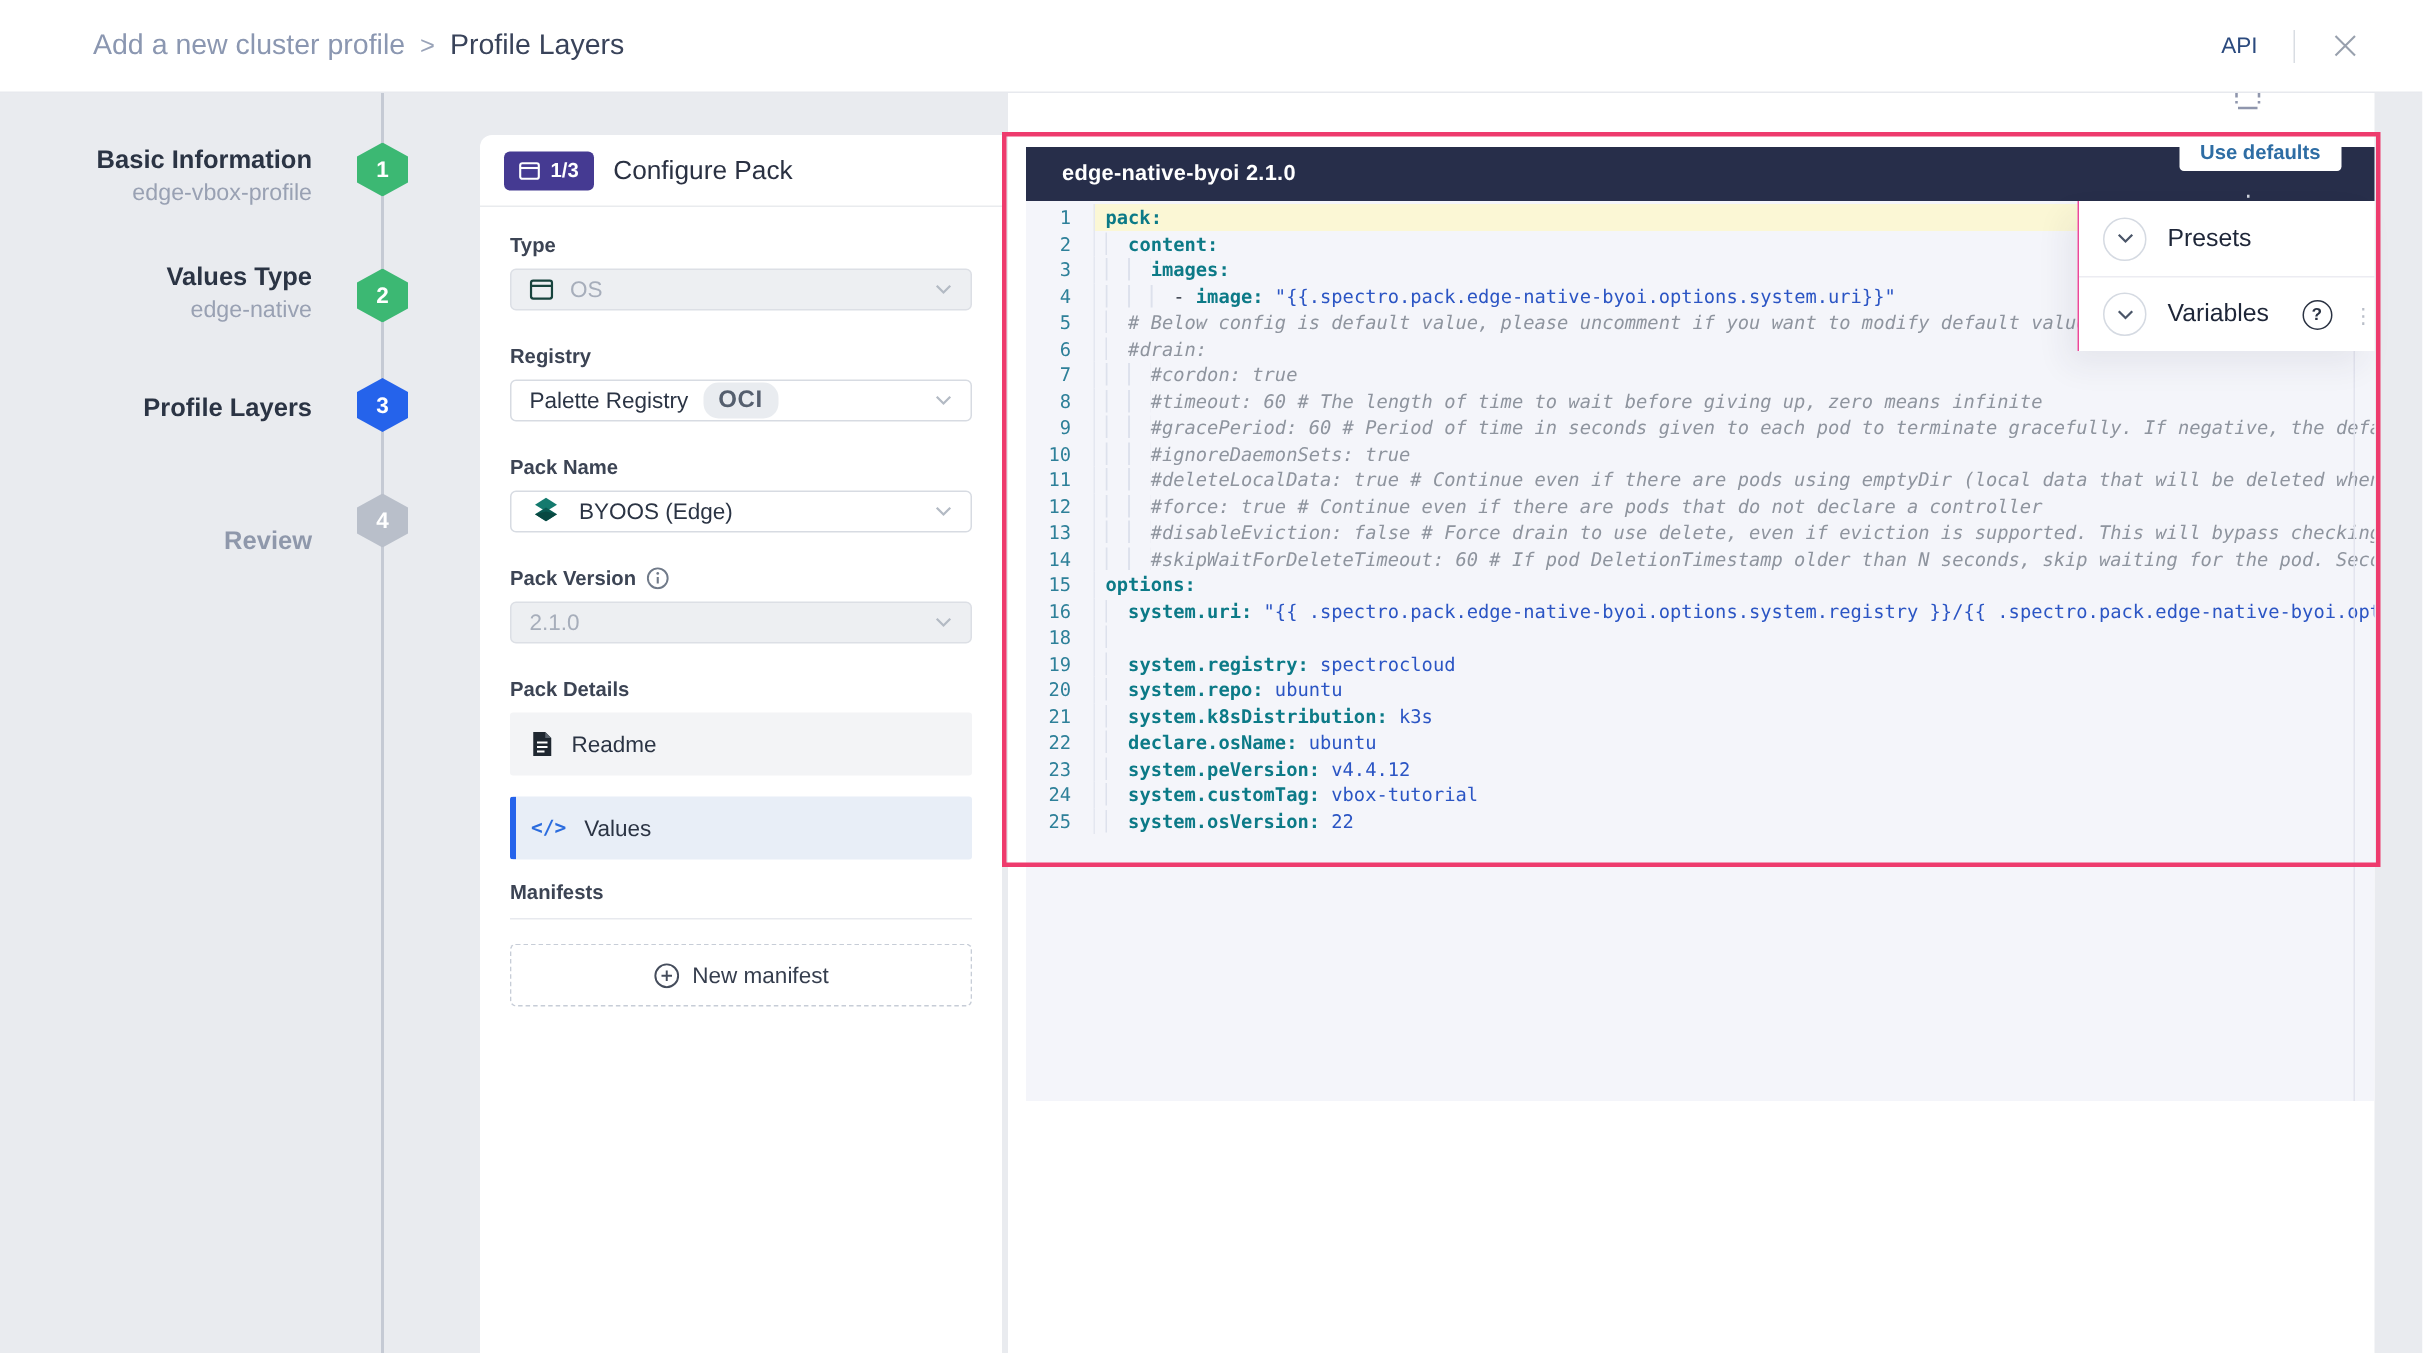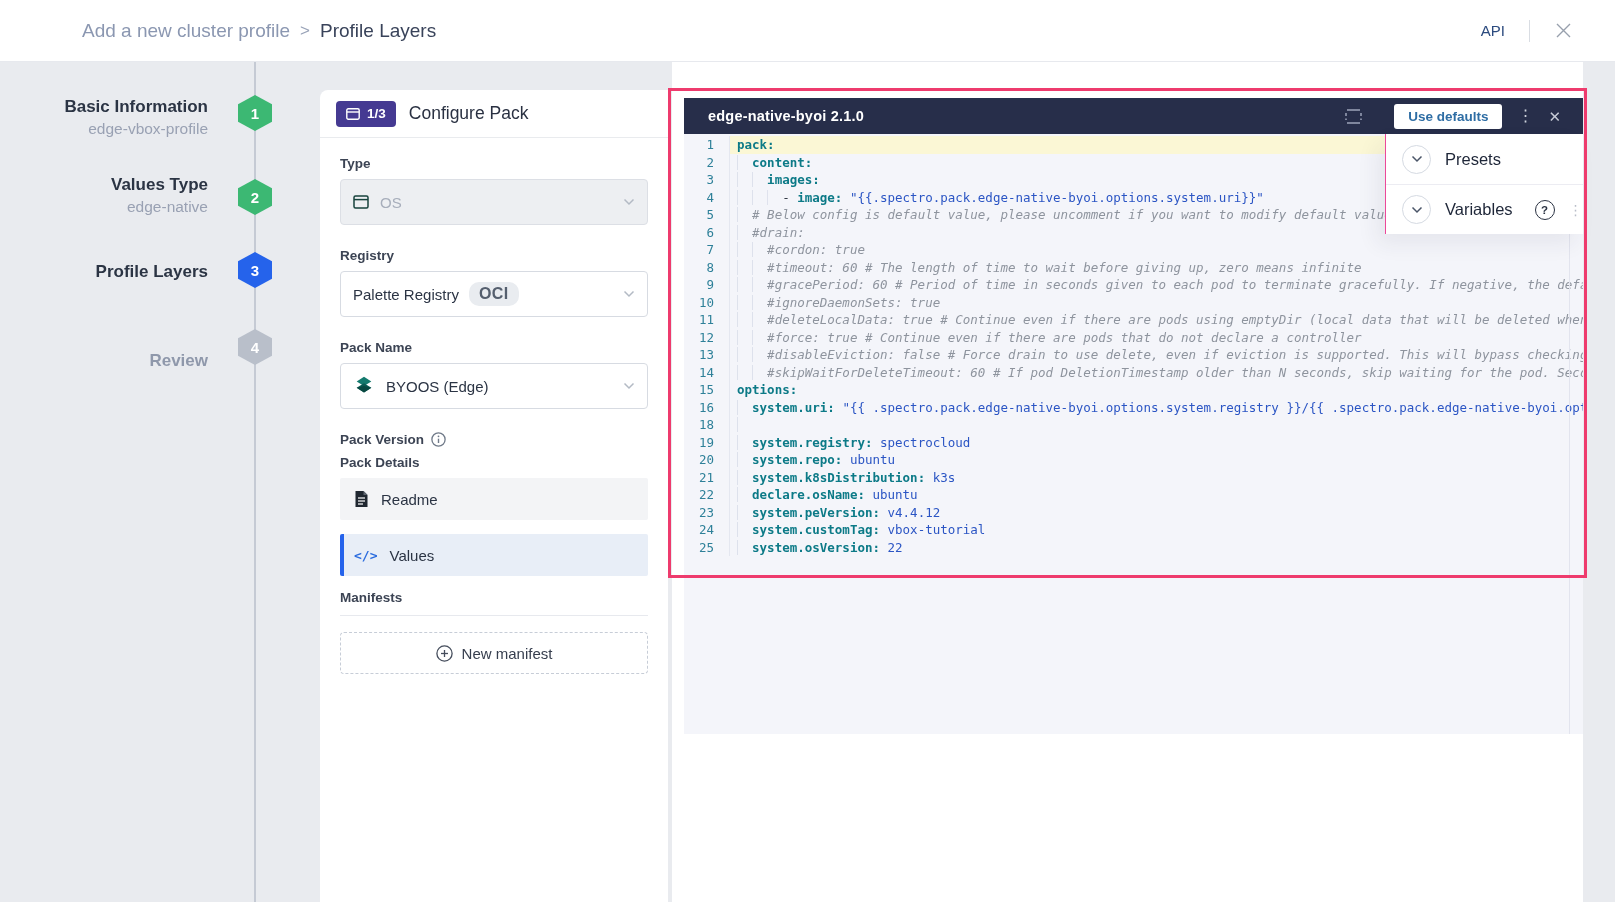--- a/index.html
+++ b/index.html
@@ -2,21 +2,21 @@
 <html><head>
 <meta charset="utf-8">
 <style>
   * { margin:0; padding:0; box-sizing:border-box; }
   html,body { width:1615px; height:902px; overflow:hidden; }
   body { font-family:"Liberation Sans", sans-serif; background:#ffffff; position:relative; }
 
   
   .top-header { position:absolute; left:0; top:0; width:1615px; height:62px; background:#fff;
     border-bottom:1px solid #e7e9ee; display:flex; align-items:center; z-index:40; }
-  .breadcrumb { margin-left:82px; font-size:19px; display:flex; align-items:center; gap:10px; }
+  .breadcrumb { margin-left:62px; font-size:19px; display:flex; align-items:center; gap:10px; }
   .bc-parent { color:#8b97b1; font-weight:500; cursor:pointer; }
   .bc-sep { color:#99a3b8; font-size:17px; }
   .bc-current { color:#39435a; font-weight:500; }
   .header-right { margin-left:auto; margin-right:42px; display:flex; align-items:center; gap:24px; }
   .api-link { color:#2b4a7e; font-size:15px; font-weight:500; cursor:pointer; }
   .hdr-divider { width:1px; height:22px; background:#d9dde3; }
   .hdr-close { cursor:pointer; display:flex; align-items:center; }
 
   
   .left-pane { position:absolute; left:0; top:62px; width:672px; height:840px; background:#e9ebef; }
@@ -35,41 +35,41 @@
 
   
   .config-card { position:absolute; left:320px; top:90px; width:348px; height:812px; background:#fff;
     border-radius:8px 0 0 0; }
   .card-header { height:48px; border-bottom:1px solid #e9ebee; display:flex; align-items:center; padding:0 16px; gap:13px; }
   .step-badge { background:#453a92; color:#fff; border-radius:4px; height:26px; padding:0 10px;
     display:flex; align-items:center; gap:7px; font-size:13.5px; font-weight:700; }
   .card-title { font-size:17.5px; color:#2a3142; font-weight:500; }
   .card-body { padding:18px 20px 0 20px; }
   .fld-label { font-size:13.5px; font-weight:700; color:#3c4454; margin-bottom:8px; display:flex; align-items:center; gap:7px; }
-  .selectbox { height:46px; border:1px solid #d7dbe2; border-radius:4px; background:#fff; display:flex;
+  .selectbox { height:28px; border:1px solid #d7dbe2; border-radius:4px; background:#fff; display:flex;
     align-items:center; padding:0 12px; font-size:15px; color:#2b3444; margin-bottom:23px; cursor:pointer; }
   .selectbox.disabled { background:#edeff2; border-color:#dcdfe5; color:#a7aebb; cursor:default; }
   .selectbox .chev { margin-left:auto; }
   .sel-icon { margin-right:11px; display:flex; align-items:center; }
   .oci-pill { margin-left:10px; background:#e9ecf0; border-radius:10px; padding:3px 10px; font-size:16px;
     font-weight:700; color:#555f6e; letter-spacing:.4px; }
   .detail-row { height:42px; border-radius:2px; display:flex; align-items:center; padding:0 14px; gap:12px;
     font-size:15px; color:#2b3444; margin-bottom:14px; cursor:pointer; }
   .detail-row.readme { background:#f3f4f6; }
   .detail-row.values { background:#e8eef7; border-left:4px solid #2563eb; padding-left:10px; }
   .code-glyph { color:#2b6cde; font-weight:700; font-size:13px; font-family:"DejaVu Sans Mono", monospace; }
   .manifest-hr { border:none; border-top:1px solid #e7e9ee; margin:10px 0 16px 0; }
   .new-manifest { height:42px; border:1px dashed #c7cdd7; border-radius:4px; display:flex; align-items:center;
     justify-content:center; gap:9px; font-size:15px; color:#363e4e; cursor:pointer; background:#fff; width:100%; }
 
   
   .editor-panel { position:absolute; left:684px; top:98px; width:899px; height:636px; background:#f4f5fa; z-index:5; }
   .editor-header { height:36px; background:#272e4a; display:flex; align-items:center; padding:0 22px 0 24px; }
   .editor-title { color:#fff; font-size:14.5px; font-weight:700; letter-spacing:.2px; }
-  .editor-controls { margin-left:auto; display:flex; align-items:center; gap:15px; }
+  .editor-controls { margin-left:auto; display:flex; align-items:center; gap:15px;flex-direction:column; }
   .use-defaults-btn { background:#fff; color:#2e6da4; font-size:13.5px; font-weight:700; border:none;
     border-radius:3px; padding:5px 14px; cursor:pointer; margin-left:16px; font-family:"Liberation Sans",sans-serif; }
   .kebab-v { color:#cfd3dd; font-size:16px; letter-spacing:0; cursor:pointer; line-height:1; }
   .ed-close { color:#c6cad6; font-size:15px; cursor:pointer; line-height:1; }
 
   .code-area { position:absolute; left:0; top:36px; right:0; bottom:0; overflow:hidden;
     font-family:"DejaVu Sans Mono", monospace; font-size:12.5px; padding-top:2px; cursor:text; }
   .scroll-line { position:absolute; right:13px; top:36px; bottom:0; width:1px; background:#e2e4ee; }
   .cl { display:flex; height:17.5px; line-height:17.5px; white-space:pre; }
   .ln { flex:none; width:30px; text-align:right; color:#2e8099; padding-right:0; }
@@ -219,20 +219,28 @@
       </span>
     </div>
 
     <div class="fld-label">
       <span>Pack Version</span>
       <svg width="15" height="15" viewBox="0 0 15 15">
         <circle cx="7.5" cy="7.5" r="6.6" fill="none" stroke="#707a89" stroke-width="1.3"></circle>
         <line x1="7.5" y1="6.7" x2="7.5" y2="11" stroke="#707a89" stroke-width="1.4"></line>
         <circle cx="7.5" cy="4.3" r="0.9" fill="#707a89"></circle>
       </svg>
+    </div>
+    <div class="selectbox disabled">
+      <span>2.1.0</span>
+      <span class="chev">
+        <svg width="12" height="8" viewBox="0 0 12 8">
+            <path d="M1.5 1.5 L6 6 L10.5 1.5" fill="none" stroke="#b3bac4" stroke-width="1.5"></path>
+          </svg>
+      </span>
     </div>
 
     <div class="fld-label" style="margin-top:3px;">Pack Details</div>
     <div class="detail-row readme">
       <svg width="15" height="18" viewBox="0 0 15 18">
         <path d="M1.5 1 h8 l4 4 v12 h-12 z" fill="#1f2730"></path>
         <path d="M9.5 1 l4 4 h-4 z" fill="#5c646e"></path>
         <line x1="4" y1="8" x2="11" y2="8" stroke="#fff" stroke-width="1.2"></line>
         <line x1="4" y1="11" x2="11" y2="11" stroke="#fff" stroke-width="1.2"></line>
         <line x1="4" y1="14" x2="9" y2="14" stroke="#fff" stroke-width="1.2"></line>

